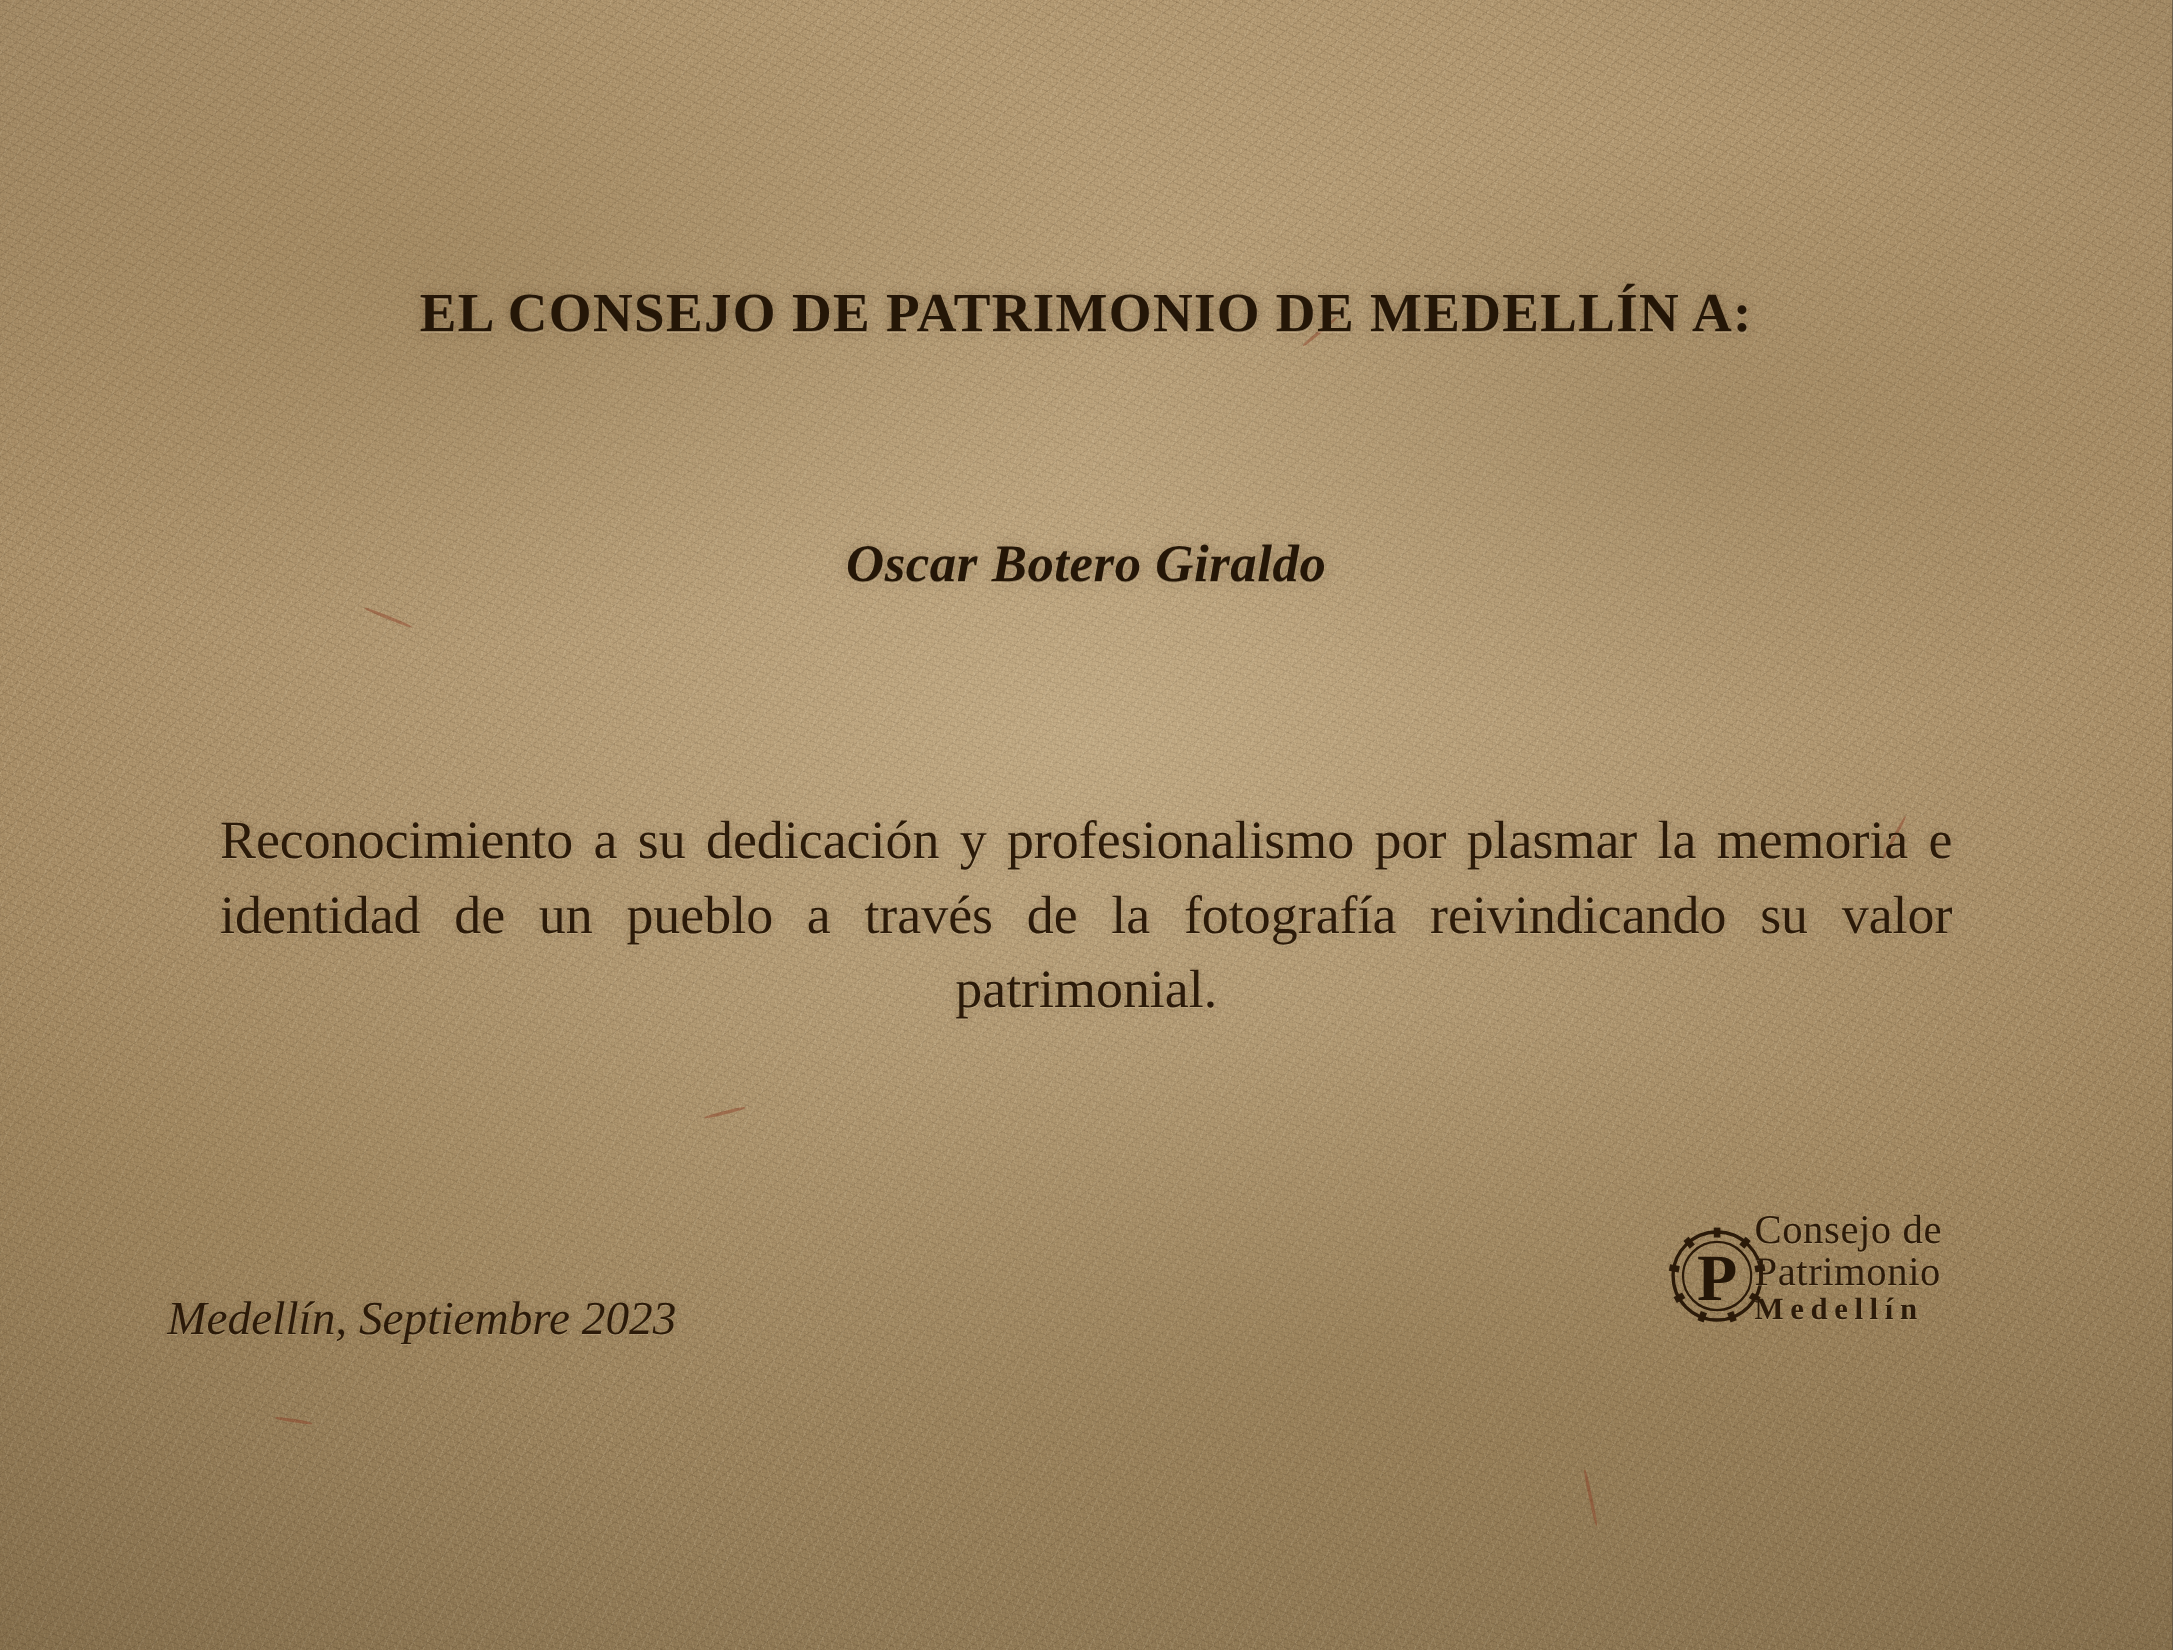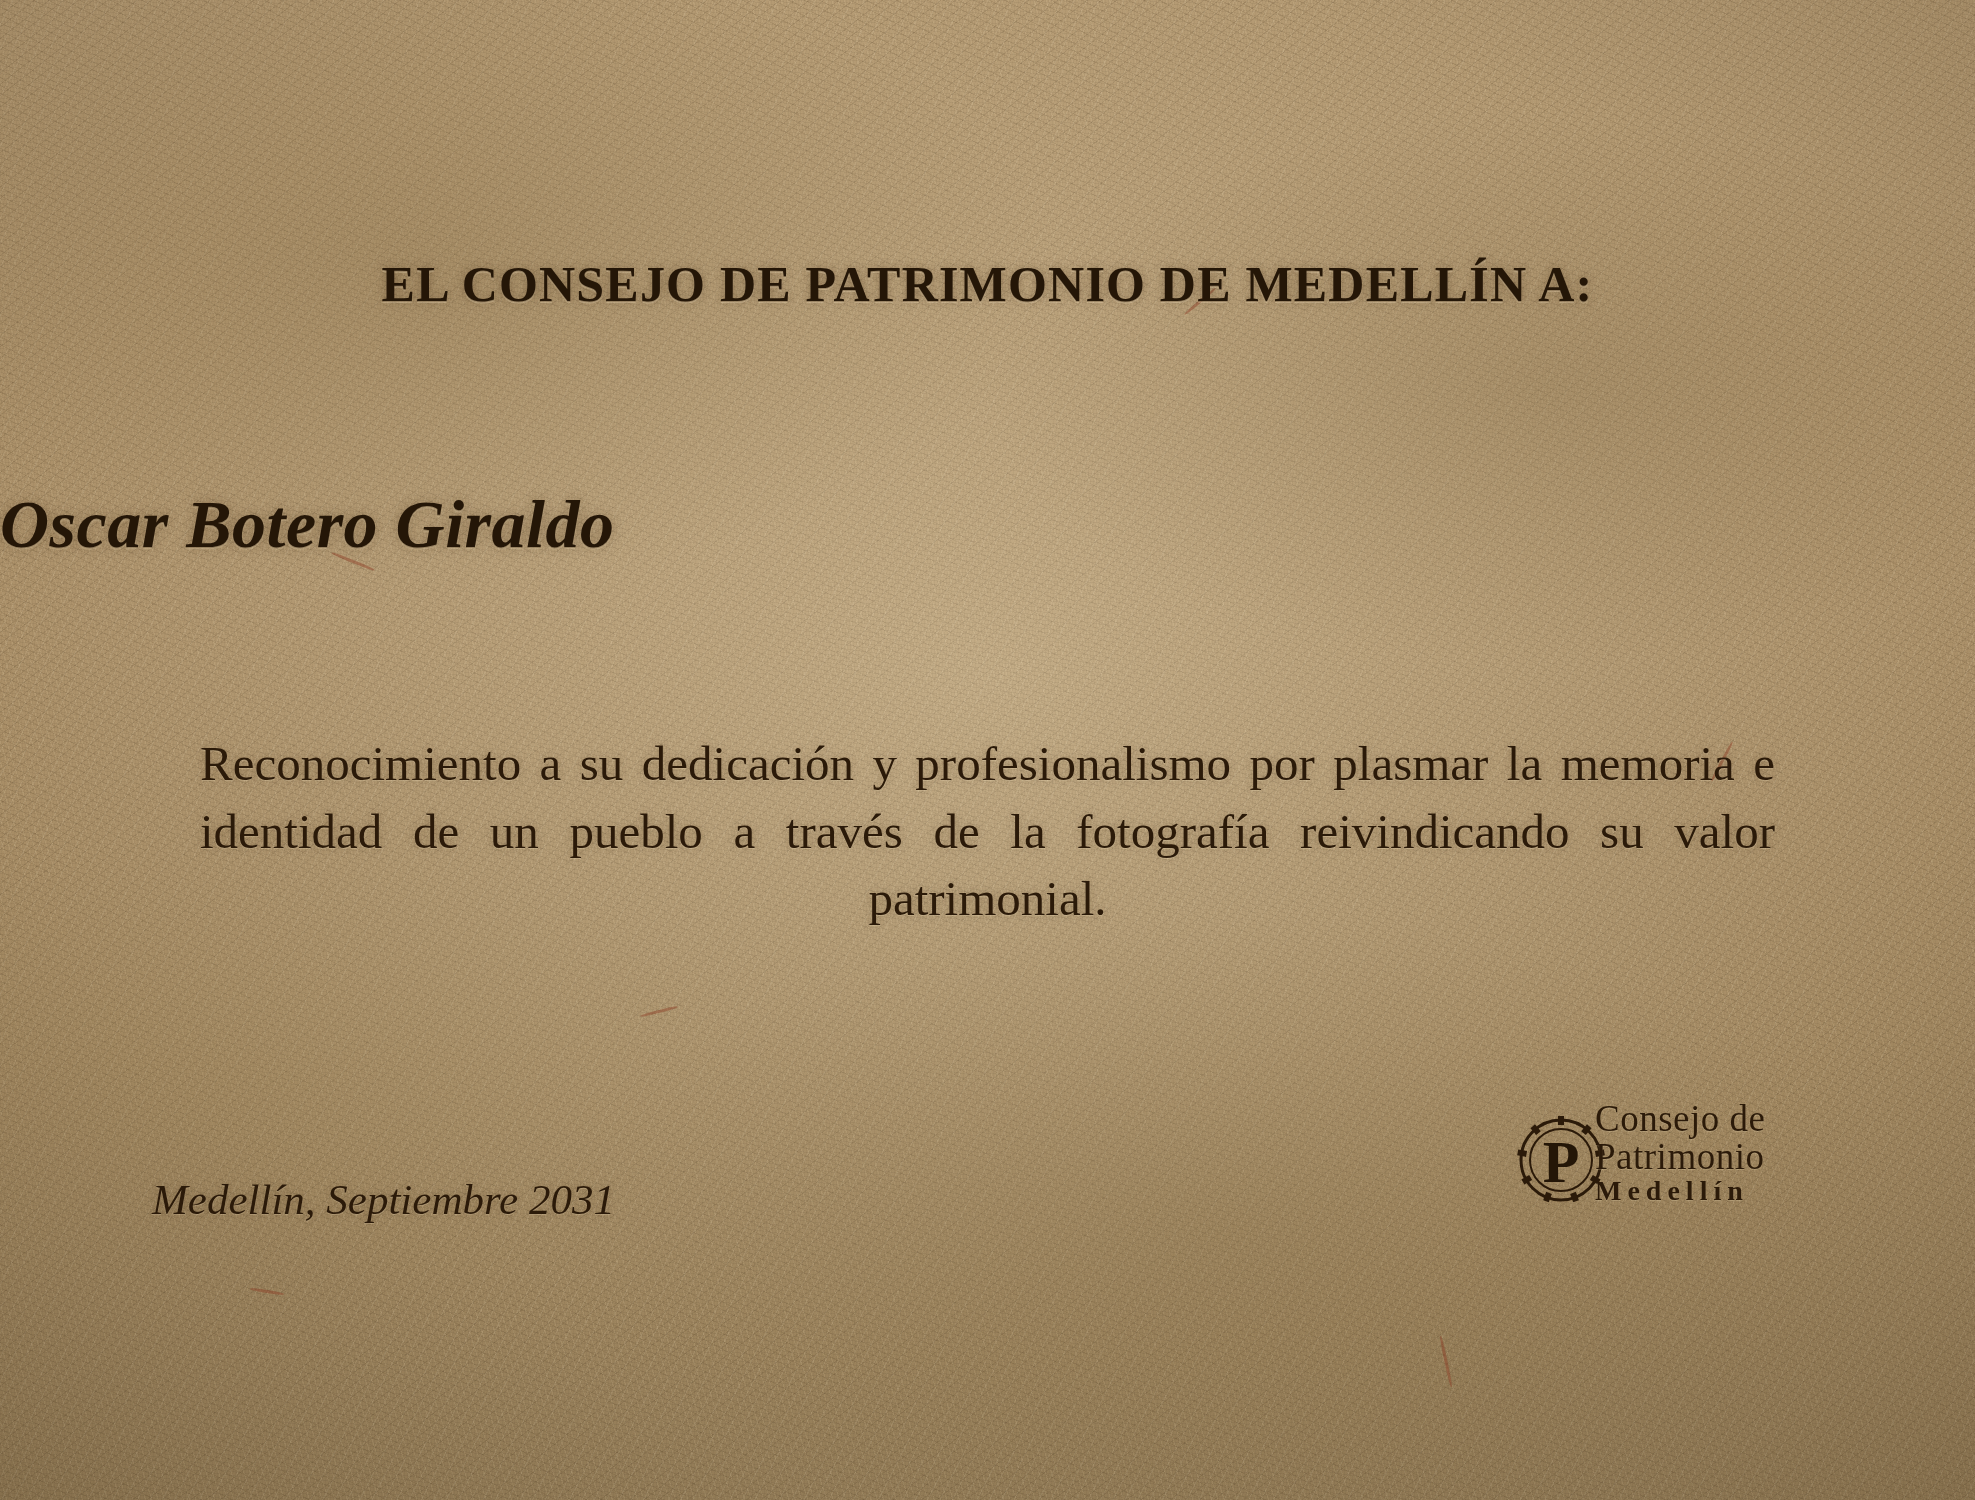--- a/index.html
+++ b/index.html
@@ -99,25 +99,25 @@
       0 1px 0 rgba(70,46,18,0.55),
       0 0 10px rgba(60,38,14,0.35);
     white-space: nowrap;
   }
 
   .honoree {
     position: absolute;
     top: 485px;
     left: 0;
     width: 100%;
-    text-align: left;
+    text-align: center;
     font-family: "Liberation Serif", serif;
     font-weight: bold;
     font-style: italic;
-    font-size: 68px;
+    font-size: 48px;
     color: #241607;
     letter-spacing: 0.5px;
     text-shadow:
       0 2px 2px rgba(255,240,205,0.28),
       0 1px 0 rgba(70,46,18,0.50),
       0 0 12px rgba(60,38,14,0.30);
   }
 
   .citation {
     position: absolute;
@@ -196,21 +196,21 @@
   <div class="fleck" style="left:1700px; top:760px;  width:44px; height:3px; transform:rotate(-62deg);"></div>
 
   <div class="content">
 
     <div class="title">EL CONSEJO DE PATRIMONIO DE MEDELLÍN A:</div>
 
     <div class="honoree">Oscar Botero Giraldo</div>
 
     <div class="citation">Reconocimiento a su dedicación y profesionalismo por plasmar la memoria e identidad de un pueblo a través de la fotografía reivindicando su valor patrimonial.</div>
 
-    <div class="place-date">Medellín, Septiembre 2031</div>
+    <div class="place-date">Medellín, Septiembre 2023</div>
 
     <div class="logo">
 
       <svg class="logo-mark" viewBox="0 0 108 108">
         <g fill="none" stroke="#2b1a09" stroke-width="3">
           <circle cx="54" cy="54" r="40"></circle>
           <circle cx="54" cy="54" r="31" stroke-width="2"></circle>
         </g>
         <g fill="#2b1a09">
 

